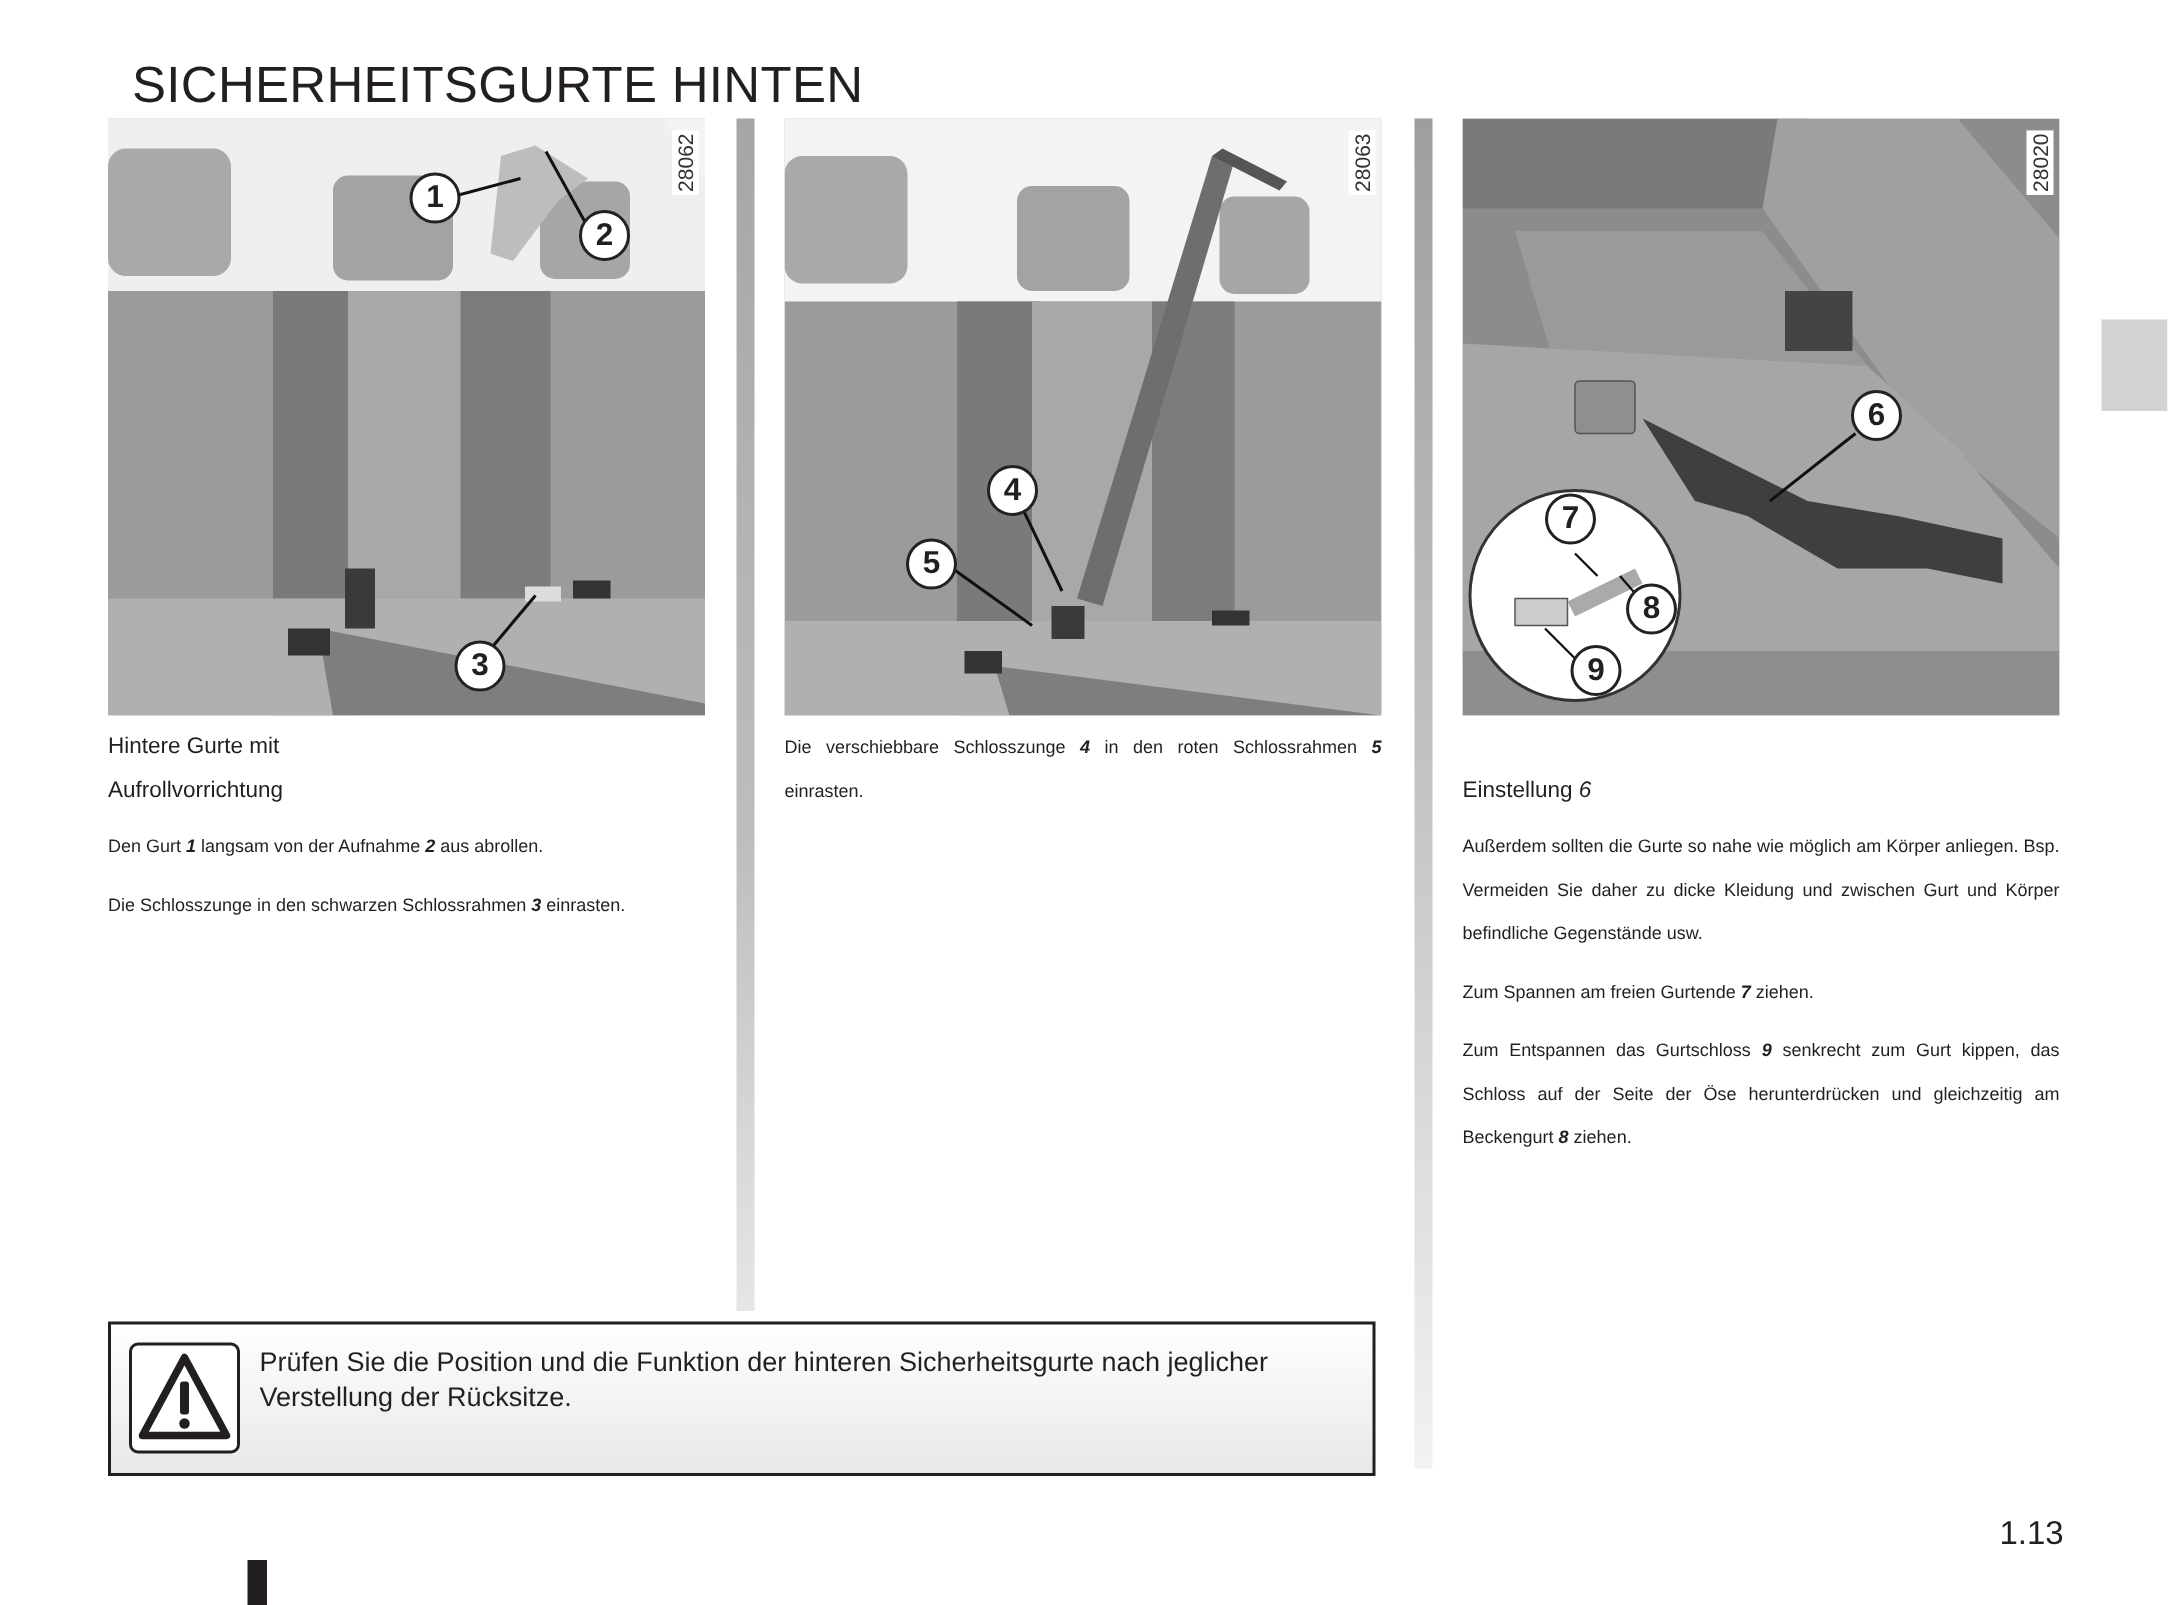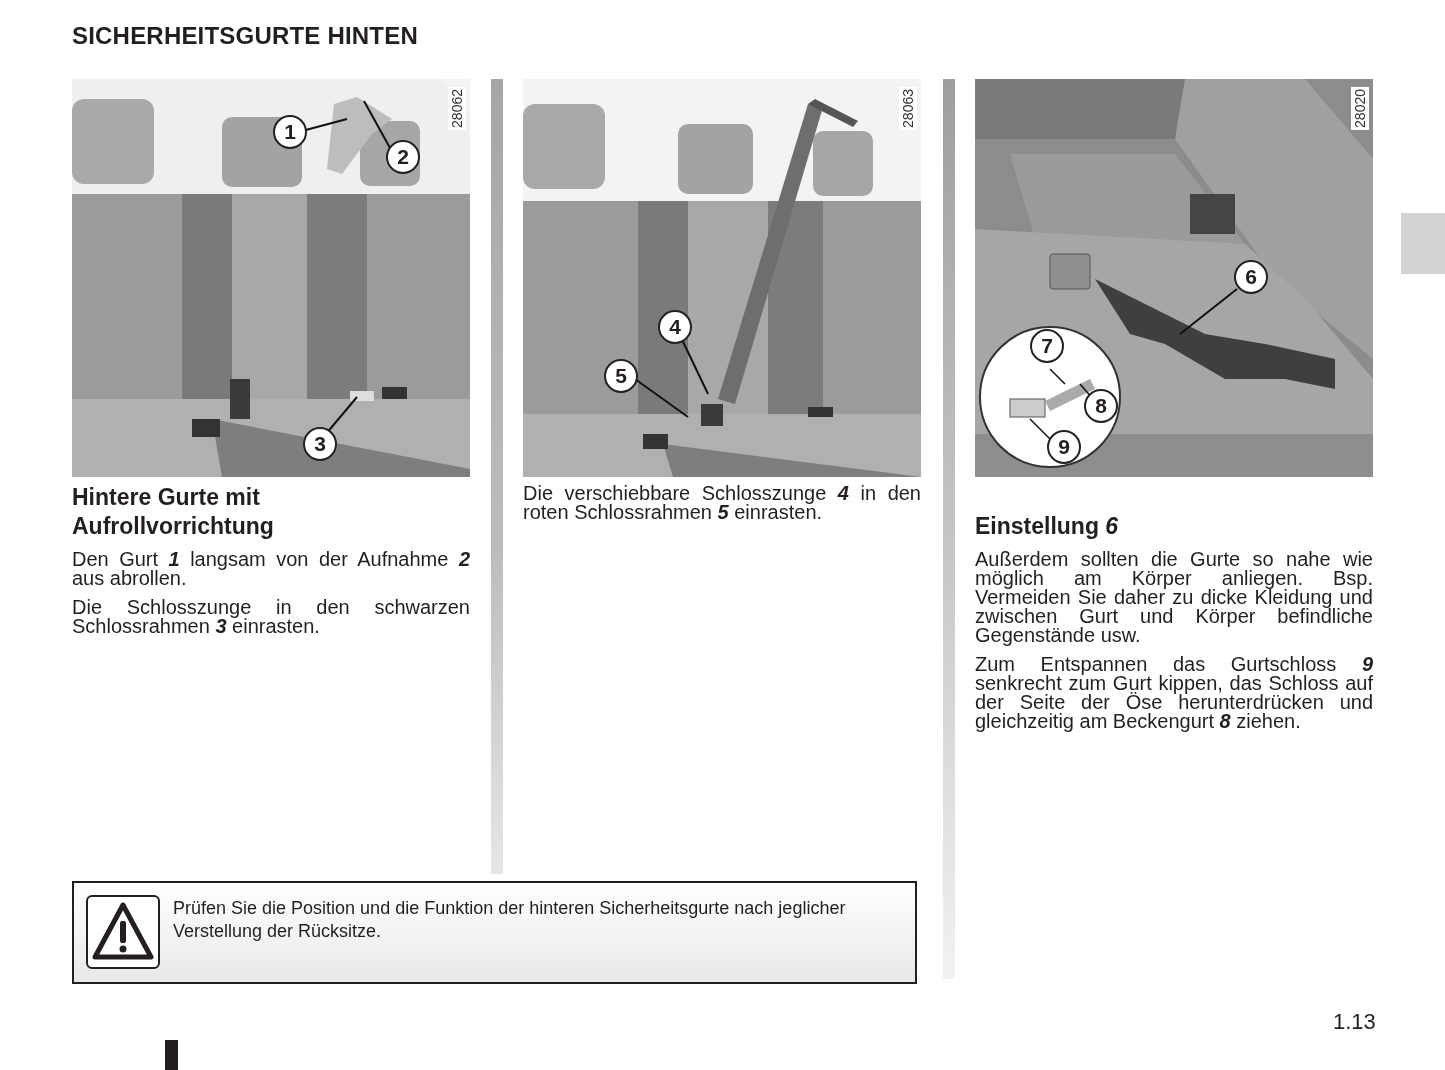--- a/index.html
+++ b/index.html
@@ -1,34 +1,34 @@
 <!DOCTYPE html>
 <html><head>
 <meta charset="utf-8">
 <style>
   html, body { margin: 0; padding: 0; background: #ffffff; }
   body { width: 1445px; height: 1070px; position: relative; overflow: hidden;
          font-family: "Liberation Sans", sans-serif; color: #231f20; }
-  .page-title { position: absolute; left: 72px; top: 22px; font-size: 24px; font-weight: bold;
-                letter-spacing: 0.2px; margin: 0; }
+  .page-title { position: absolute; left: 72px; top: 22px; font-size: 34px; font-weight: normal;
+                letter-spacing: 0.2px; margin: 16px; }
   .col-sep { position: absolute; width: 12px; }
   .sep1 { left: 491px; top: 79px; height: 795px; background: linear-gradient(#a6a6a6 0%, #bdbdbd 60%, #e6e6e6 100%); }
   .sep2 { left: 943px; top: 79px; height: 900px; background: linear-gradient(#9e9e9e 0%, #c4c4c4 50%, #f2f2f2 100%); }
   .figure { position: absolute; width: 398px; height: 398px; top: 79px; overflow: hidden; background: #cfcfcf; }
   .fig1 { left: 72px; } .fig2 { left: 523px; } .fig3 { left: 975px; }
   .figure svg { position: absolute; left: 0; top: 0; }
   .fig-code { position: absolute; right: 4px; top: 8px; writing-mode: vertical-rl; transform: rotate(180deg);
               font-size: 14px; color: #333; background: #fff; padding: 2px 1px; }
   .callout { position: absolute; width: 30px; height: 30px; border-radius: 50%; background: #fff;
              border: 2px solid #222; font-weight: bold; font-size: 21px; text-align: center; line-height: 30px;
              box-sizing: content-box; margin-left: -17px; margin-top: -17px; }
   .col { position: absolute; width: 398px; }
   .c1 { left: 72px; top: 483px; } .c2 { left: 523px; top: 484px; } .c3 { left: 975px; top: 483px; }
-  .col h2 { margin: 0 0 9px 0; font-size: 23px; line-height: 29px; font-weight: bold; }
-  .col p { margin: 0 0 10px 0; font-size: 20px; line-height: 19px; text-align: justify; }
+  .col h2 { margin: 0 0 9px 0; font-size: 15px; line-height: 29px; font-weight: normal; }
+  .col p { margin: 0 0 10px 0; font-size: 12px; line-height: 29px; text-align: justify; }
   .col p.last-left { text-align-last: left; }
   .b { font-weight: bold; font-style: italic; }
   .warning { position: absolute; left: 72px; top: 881px; width: 845px; height: 103px;
              border: 2px solid #231f20; background: linear-gradient(#ffffff, #e8e8e8); box-sizing: border-box; }
   .warn-icon { position: absolute; left: 12px; top: 12px; width: 70px; height: 70px; border: 2px solid #231f20;
                border-radius: 6px; background: #fff; }
   .warn-text { position: absolute; left: 99px; top: 14px; width: 735px; font-size: 18px; line-height: 23px; }
   .thumb-tab { position: absolute; left: 1401px; top: 213px; width: 44px; height: 61px; background: #d3d3d3; }
   .page-num { position: absolute; left: 1333px; top: 1009px; font-size: 22px; }
   .marker { position: absolute; left: 165px; top: 1040px; width: 13px; height: 30px; background: #231f20; }
@@ -132,20 +132,21 @@
 <div class="col c2">
   <p class="last-left"><span>Die verschiebbare Schlosszunge </span><span class="b">4</span><span> in den roten Schlossrahmen </span><span class="b">5</span><span> einrasten.</span></p>
 </div>
 
 <div class="col c3">
   <h2>
     <br>
     <span>Einstellung </span><span style="font-style:italic">6</span>
   </h2>
   <p class="last-left"><span>Außerdem sollten die Gurte so nahe wie möglich am Körper anliegen. Bsp. Vermeiden Sie daher zu dicke Kleidung und zwischen Gurt und Körper befindliche Gegenstände usw.</span></p>
+  <p class="last-left"><span>Zum Spannen am freien Gurtende </span><span class="b">7</span><span> ziehen.</span></p>
   <p class="last-left"><span>Zum Entspannen das Gurtschloss </span><span class="b">9</span><span> senkrecht zum Gurt kippen, das Schloss auf der Seite der Öse herunterdrücken und gleichzeitig am Beckengurt </span><span class="b">8</span><span> ziehen.</span></p>
 </div>
 
 <div class="warning">
   <div class="warn-icon">
     <svg width="70" height="70" viewBox="0 0 70 70">
       <path d="M35,8 L63,60 L7,60 Z" fill="none" stroke="#231f20" stroke-width="5" stroke-linejoin="round"></path>
       <rect x="32" y="24" width="6" height="22" rx="2" fill="#231f20"></rect>
       <circle cx="35" cy="52" r="3.5" fill="#231f20"></circle>
     </svg>

